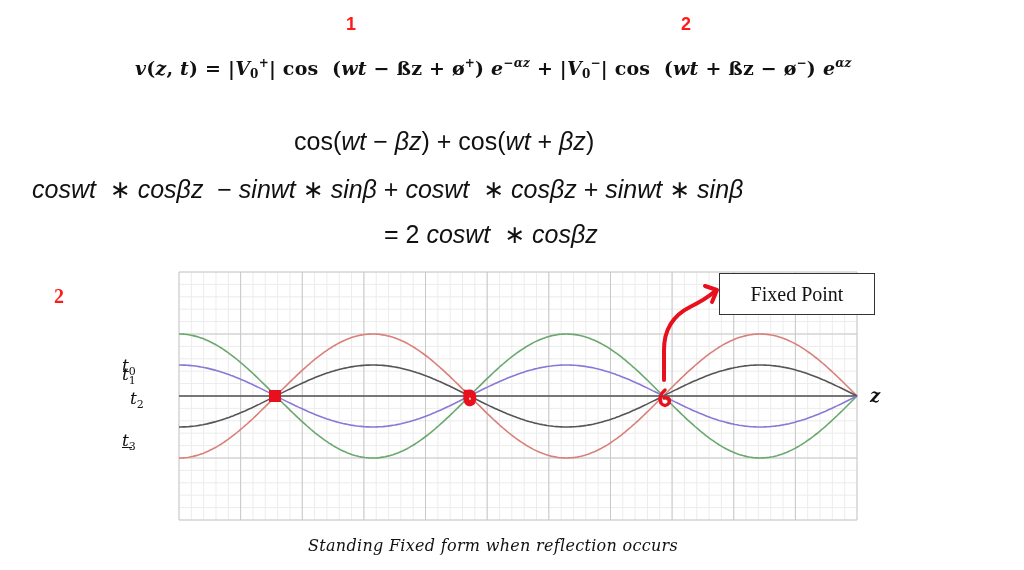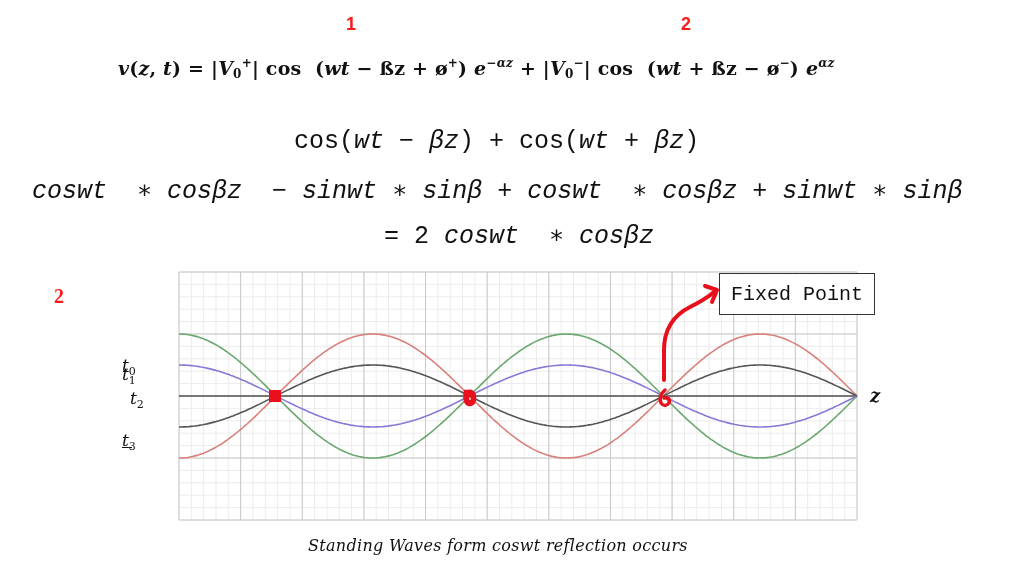--- a/index.html
+++ b/index.html
@@ -4,35 +4,35 @@
 <style>
   html, body { margin: 0; padding: 0; background: #ffffff; }
   body { width: 1024px; height: 570px; position: relative; overflow: hidden; font-family: "DejaVu Serif", serif; color: #111; }
   .abs { position: absolute; }
   .marker { color: #ff1a1a; font-family: "Liberation Sans", sans-serif; font-size: 18px; font-weight: bold; }
   .marker-serif { color: #ff1a1a; font-family: "Liberation Serif", serif; font-size: 20px; font-weight: bold; }
   .eq-main { font-family: "DejaVu Serif", serif; font-size: 19px; font-weight: bold; white-space: nowrap; letter-spacing: 0.2px; }
   .eq-main i { font-style: italic; }
   .eq-main sup { font-size: 12px; vertical-align: 8px; }
   .eq-main sub { font-size: 12px; vertical-align: -3px; }
-  .eq { font-family: Liberation Mono, monospace; font-size: 25px; white-space: nowrap; }
+  .eq { font-family: Liberation Sans, sans-serif; font-size: 25px; white-space: nowrap; }
   .eq i { font-style: italic; }
   .ylabel { font-family: "DejaVu Serif", serif; font-style: italic; font-size: 17px; }
   .ylabel sub { font-size: 11px; font-style: normal; }
   .zlabel { font-family: "DejaVu Serif", serif; font-style: italic; font-weight: bold; font-size: 18px; }
   .callout { border: 1px solid #333; background: #fff; font-family: "Liberation Serif", serif; font-size: 20px; padding: 0; display: flex; align-items: center; justify-content: center; box-sizing: border-box; }
   .caption { font-family: "DejaVu Serif", serif; font-style: italic; font-size: 16px; white-space: nowrap; letter-spacing: 0.3px; }
 </style>
 </head>
 <body>
 
 <div class="abs marker" style="left:346px; top:14px;">1</div>
 <div class="abs marker" style="left:681px; top:14px;">2</div>
 
-<div class="abs eq-main" style="left:118px; top:56px;">
+<div class="abs eq-main" style="left:135px; top:56px;">
   <span><i>v</i>(<i>z</i>, <i>t</i>) = </span><span>|<i>V</i><sub>0</sub><sup>+</sup>| cos &nbsp;(<i>wt</i> − ßz + ø<sup>+</sup>) <i>e</i><sup>−<i>αz</i></sup></span>
   <span> + </span><span>|<i>V</i><sub>0</sub><sup>−</sup>| cos &nbsp;(<i>wt</i> + ßz − ø<sup>−</sup>) <i>e</i><sup><i>αz</i></sup></span>
 </div>
 
 <div class="abs eq" style="left:294px; top:127px;">cos(<i>wt</i> − <i>βz</i>) + cos(<i>wt</i> + <i>βz</i>)</div>
 <div class="abs eq" style="left:32px; top:175px;"><i>coswt</i> &nbsp;∗ <i>cosβz</i> &nbsp;− <i>sinwt</i> ∗ <i>sinβ</i> + <i>coswt</i> &nbsp;∗ <i>cosβz</i> + <i>sinwt</i> ∗ <i>sinβ</i></div>
 <div class="abs eq" style="left:384px; top:220px;">= 2 <i>coswt</i> &nbsp;∗ <i>cosβz</i></div>
 
 <div class="abs marker-serif" style="left:54px; top:285px;">2</div>
 
@@ -149,17 +149,17 @@
   <rect x="269" y="390" width="12" height="12" fill="#e8101c"></rect>
   <path d="M465 391 Q463 404 469 405 Q476 405 475 396 Q474 390 468 391 Z M468 396 L472 396 L472 401 L468 401 Z" fill="#e8101c" stroke="#e8101c" stroke-width="2.5" fill-rule="evenodd"></path>
   <path d="M665 390 Q658 396 661 403 Q665 408 669 403 Q671 397 664 398" fill="none" stroke="#e8101c" stroke-width="3.5" stroke-linecap="round"></path>
 
   <path d="M664 380 L664 350 Q664 320 690 307 Q706 299 714 292" fill="none" stroke="#e8101c" stroke-width="4" stroke-linecap="round"></path>
   <path d="M705 286 L717 290 L712 302" fill="none" stroke="#e8101c" stroke-width="4" stroke-linecap="round" stroke-linejoin="round"></path>
 </svg>
 
 <div class="abs zlabel" style="left:870px; top:385px;">z</div>
 
-<div class="abs callout" style="left:719px; top:273px; width:156px; height:42px;font-family:Liberation Mono, monospace;">
+<div class="abs callout" style="left:719px; top:273px; width:156px; height:42px;">
   <span>Fixed Point</span>
 </div>
 
-<div class="abs caption" style="left:308px; top:536px;">Standing Waves form coswt reflection occurs</div>
+<div class="abs caption" style="left:308px; top:536px;">Standing Fixed form when reflection occurs</div>
 
 </body></html>

